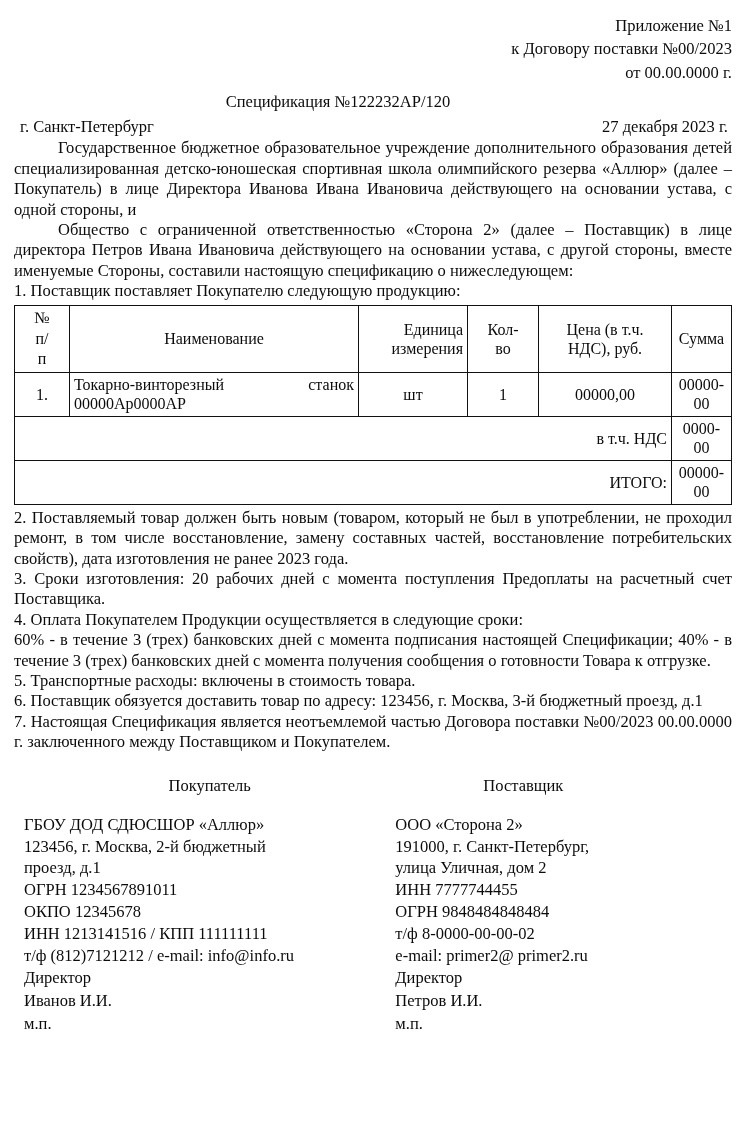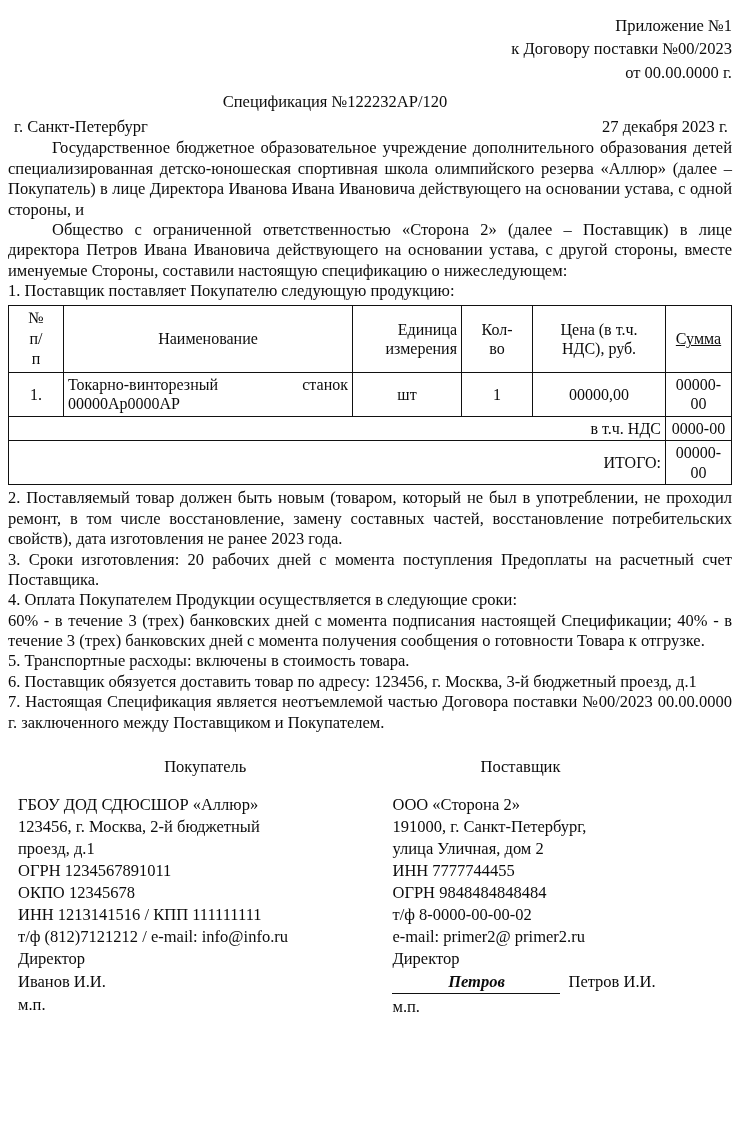--- a/index.html
+++ b/index.html
@@ -14,21 +14,21 @@
     color: #0b0b0b;
     font-size: 16.5px;
     line-height: 1.22;
     -webkit-font-smoothing: antialiased;
   }
   .page {
     position: relative;
     width: 750px;
     height: 905px;
     box-sizing: border-box;
-    padding: 10px 18px 0 8px;
+    padding: 10px 18px 0 14px;
   }
 
   
   .hdr {
     text-align: right;
     margin-top: 4px;
   }
   .hdr div { line-height: 1.42; }
 
   .spec-title {
@@ -74,21 +74,21 @@
     padding: 2px 4px;
     font-weight: normal;
     font-size: 16px;
     vertical-align: middle;
   }
   th.c-num   { width: 46px;  text-align: center; line-height: 1.28; }
   th.c-name  { width: 280px; text-align: center; }
   th.c-unit  { width: 100px; text-align: right; line-height: 1.22; }
   th.c-qty   { width: 62px;  text-align: center; line-height: 1.22; }
   th.c-price { width: 124px; text-align: center; line-height: 1.22; }
-  th.c-sum   { text-align: center; text-decoration: underline; }
+  th.c-sum   { text-align: center; }
 
   td.v-num   { text-align: center; vertical-align: top; padding-top: 4px; }
   td.v-name  {
     text-align: justify;
     text-justify: inter-word;
     vertical-align: top;
     padding: 3px 6px 6px 7px;
     line-height: 1.2;
   }
   td.v-unit, td.v-qty { text-align: center; vertical-align: top; padding-top: 4px; }
@@ -239,21 +239,20 @@
       <div class="sig-head">Поставщик</div>
       <div class="sig-line">ООО «Сторона 2»</div>
       <div class="sig-line">191000, г. Санкт-Петербург,</div>
       <div class="sig-line">улица Уличная, дом 2</div>
       <div class="sig-line">ИНН 7777744455</div>
       <div class="sig-line">ОГРН 9848484848484</div>
       <div class="sig-line">т/ф 8-0000-00-00-02</div>
       <div class="sig-line">e-mail: primer2@ primer2.ru</div>
       <div class="sig-line">Директор</div>
       <div class="sign-row">
-        <span class="sign-slot">Петров</span>
         <span>Петров И.И.</span>
       </div>
       <div class="mp">м.п.</div>
     </div>
 
   </div>
 
 </div>
 
 </body></html>

